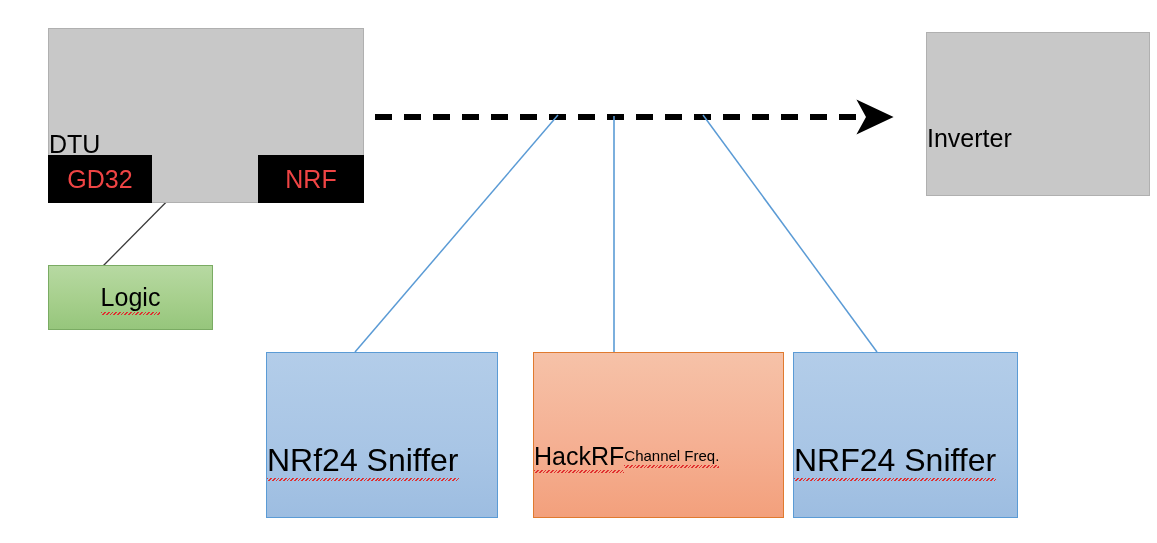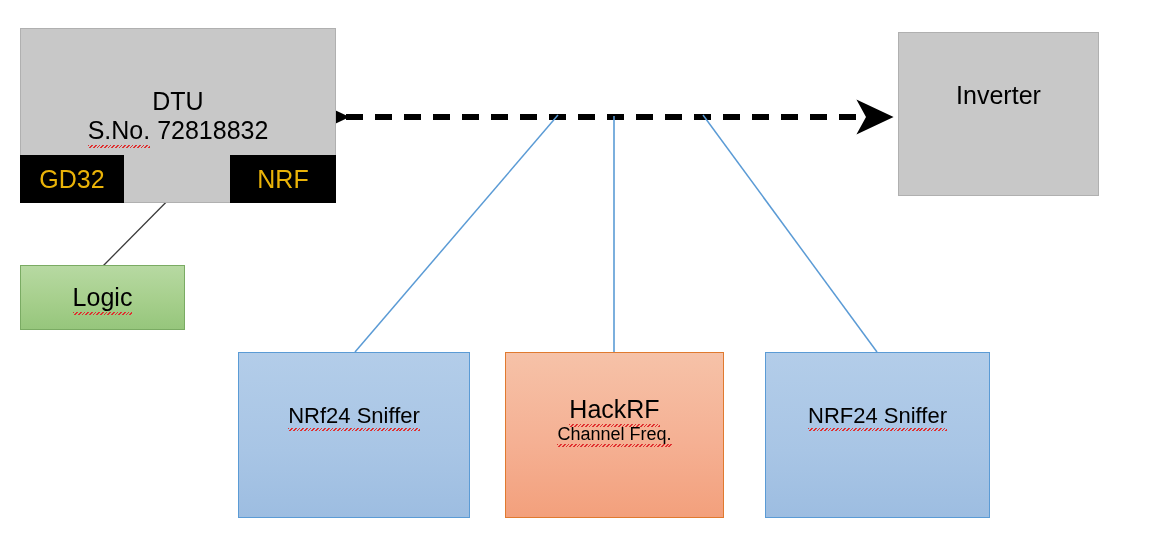--- a/index.html
+++ b/index.html
@@ -14,62 +14,63 @@
     position: relative;
     width: 1157px;
     height: 543px;
     background: #ffffff;
     overflow: hidden;
   }
   .node {
     position: absolute;
     box-sizing: border-box;
     display: flex;
-    flex-direction: column;
+    flex-direction: row;
     align-items: center;
     justify-content: center;
     text-align: center;
     color: #000000;
     line-height: 1.15;
+    margin-left: 28px;
   }
   
   .gray-box {
     background: #c8c8c8;
     border: 1px solid #b0b0b0;
     font-size: 25px;
   }
   
   .chip {
     background: #000000;
-    color: #eab308;
+    color: #ef4444;
     font-size: 25px;
     border: 0;
     justify-content: center;
   }
   
   .green-box {
     background: linear-gradient(to bottom, #b7d9a2 0%, #a6cf8c 55%, #96c67c 100%);
     border: 1px solid #7aab63;
     font-size: 25px;
   }
   
   .blue-box {
     background: linear-gradient(to bottom, #b3cde9 0%, #a8c5e5 60%, #9dbde1 100%);
     border: 1px solid #5b9bd5;
-    font-size: 22px;
+    font-size: 32px;
   }
   
   .orange-box {
     background: linear-gradient(to bottom, #f6c2a8 0%, #f5b093 55%, #f3a07c 100%);
     border: 1px solid #e07a2f;
   }
   .line1 { display:block; }
   .line2 { display:block; }
   .hackrf-title { font-size: 25px; display:block; }
-  .hackrf-sub   { font-size: 18px; display:block; }
+  .hackrf-sub   { font-size: 15px; display:block; }
   
   .sq {
     position: relative;
     display: inline-block;
   }
   .sq::after {
     content: "";
     position: absolute;
     left: 0;
     right: 0;
@@ -129,46 +130,43 @@
     <g>
       <line x1="614" y1="116" x2="614" y2="352" stroke="#5b9bd5" stroke-width="1.6"></line>
     </g>
     <g>
       <line x1="703" y1="115" x2="877" y2="352" stroke="#5b9bd5" stroke-width="1.5"></line>
     </g>
   </svg>
 
   <div class="node gray-box" style="left:20px; top:28px; width:316px; height:175px; justify-content:flex-start; padding-top:58px;">
     <span class="line1">DTU</span>
-    <span class="line2">
-      <span class="sq">S.No.</span><span>&nbsp;</span><span>72818832</span>
-    </span>
   </div>
 
   <div class="node chip" style="left:20px; top:155px; width:104px; height:48px;">
     <span>GD32</span>
   </div>
 
   <div class="node green-box" style="left:20px; top:265px; width:165px; height:65px;">
     <span class="sq">Logic</span>
   </div>
 
   <div class="node chip" style="left:230px; top:155px; width:106px; height:48px;">
     <span>NRF</span>
   </div>
 
-  <div class="node gray-box" style="left:898px; top:32px; width:201px; height:164px; justify-content:flex-start; padding-top:48px;">
+  <div class="node gray-box" style="left:898px; top:32px; width:224px; height:164px; justify-content:flex-start; padding-top:48px;">
     <span class="line1">Inverter</span>
   </div>
 
   <div class="node blue-box" style="left:238px; top:352px; width:232px; height:166px; justify-content:flex-start; padding-top:50px;">
     <span class="line1 sq">NRf24 Sniffer</span>
   </div>
 
-  <div class="node orange-box" style="left:505px; top:352px; width:219px; height:166px; justify-content:flex-start; padding-top:42px;">
+  <div class="node orange-box" style="left:505px; top:352px; width:251px; height:166px; justify-content:flex-start; padding-top:42px;">
     <span class="hackrf-title sq">HackRF</span>
     <span class="hackrf-sub sq">Channel Freq.</span>
   </div>
 
   <div class="node blue-box" style="left:765px; top:352px; width:225px; height:166px; justify-content:flex-start; padding-top:50px;">
     <span class="line1 sq">NRF24 Sniffer</span>
   </div>
 
 </div>
 

